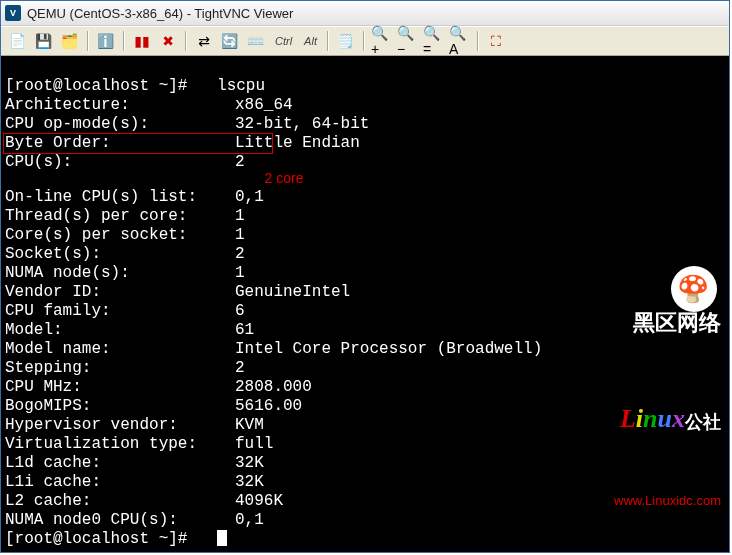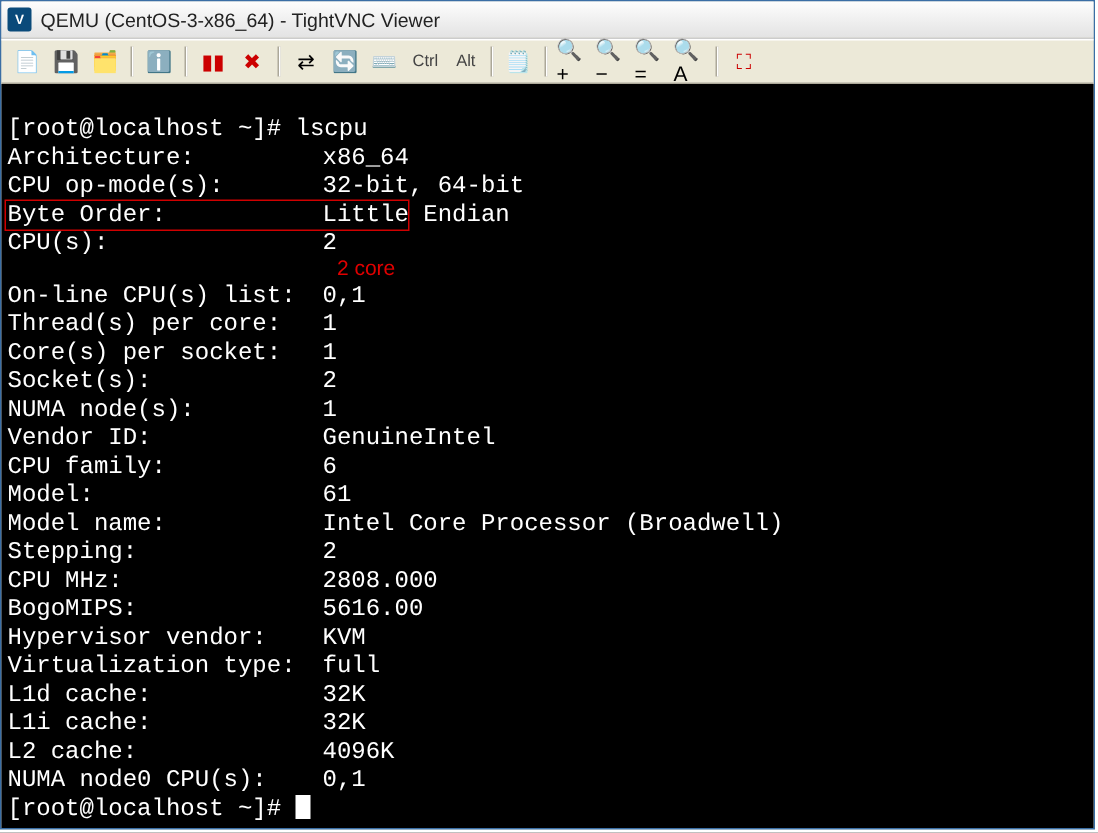--- a/index.html
+++ b/index.html
@@ -71,34 +71,35 @@
     border: 1px solid transparent;
     border-radius: 2px;
     cursor: pointer;
     font-size: 14px;
   }
   .tbtn.text {
     width: auto;
     padding: 0 4px;
     font-size: 11px;
     color: #444;
+    font-style: italic;
   }
   .terminal {
     flex: 1;
     background: #000;
     color: #fff;
     font-family: "Courier New", monospace;
     font-size: 16px;
     line-height: 19px;
     padding: 2px 4px;
     white-space: pre;
     overflow: hidden;
     position: relative;
   }
-  .row { display: flex; }
+  .row { display: flex; gap: 20px; }
   .k { display: inline-block; width: 210px; }
   .highlight-box {
     position: absolute;
     border: 1px solid #d00000;
     pointer-events: none;
   }
   .annot {
     color: #e00000;
     font-family: Arial, sans-serif;
     font-size: 14px;
@@ -184,15 +185,25 @@
     <span class="tbtn">🔍=</span>
     <span class="tbtn">🔍A</span>
     <span class="sep"></span>
     <span class="tbtn" style="color:#c00">⛶</span>
   </div>
 
   <div class="terminal">
 <div id="term-content"><div class="row"><span>[root@localhost ~]# </span><span>lscpu</span></div><div class="row"><span class="k">Architecture:</span><span>x86_64</span></div><div class="row"><span class="k">CPU op-mode(s):</span><span>32-bit, 64-bit</span></div><div class="row"><span class="k">Byte Order:</span><span>Little Endian</span></div><div class="row"><span class="k">CPU(s):</span><span>2</span>     <span class="annot">2 core</span></div><div class="row"><span class="k">On-line CPU(s) list:</span><span>0,1</span></div><div class="row"><span class="k">Thread(s) per core:</span><span>1</span></div><div class="row"><span class="k">Core(s) per socket:</span><span>1</span></div><div class="row"><span class="k">Socket(s):</span><span>2</span></div><div class="row"><span class="k">NUMA node(s):</span><span>1</span></div><div class="row"><span class="k">Vendor ID:</span><span>GenuineIntel</span></div><div class="row"><span class="k">CPU family:</span><span>6</span></div><div class="row"><span class="k">Model:</span><span>61</span></div><div class="row"><span class="k">Model name:</span><span>Intel Core Processor (Broadwell)</span></div><div class="row"><span class="k">Stepping:</span><span>2</span></div><div class="row"><span class="k">CPU MHz:</span><span>2808.000</span></div><div class="row"><span class="k">BogoMIPS:</span><span>5616.00</span></div><div class="row"><span class="k">Hypervisor vendor:</span><span>KVM</span></div><div class="row"><span class="k">Virtualization type:</span><span>full</span></div><div class="row"><span class="k">L1d cache:</span><span>32K</span></div><div class="row"><span class="k">L1i cache:</span><span>32K</span></div><div class="row"><span class="k">L2 cache:</span><span>4096K</span></div><div class="row"><span class="k">NUMA node0 CPU(s):</span><span>0,1</span></div><div class="row"><span>[root@localhost ~]# </span><span class="cursor"></span></div></div>
     <div class="highlight-box" id="hlbox" style="left: 2px; top: 77px; width: 268px; height: 19px;"></div>
 
+    <div class="watermark">
+      <div>
+        <span class="wm-logo">🍄</span>
+        <span class="wm-text1">黑区网络</span>
+      </div>
+      <div>
+        <span class="wm-linux"><span class="L">L</span><span class="i">i</span><span class="n">n</span><span class="u">u</span><span class="x">x</span></span><span class="wm-text1" style="font-size:18px">公社</span>
+      </div>
+      <span class="wm-text2">www.Linuxidc.com</span>
+    </div>
   </div>
 
 </div>
 
 </body></html>

